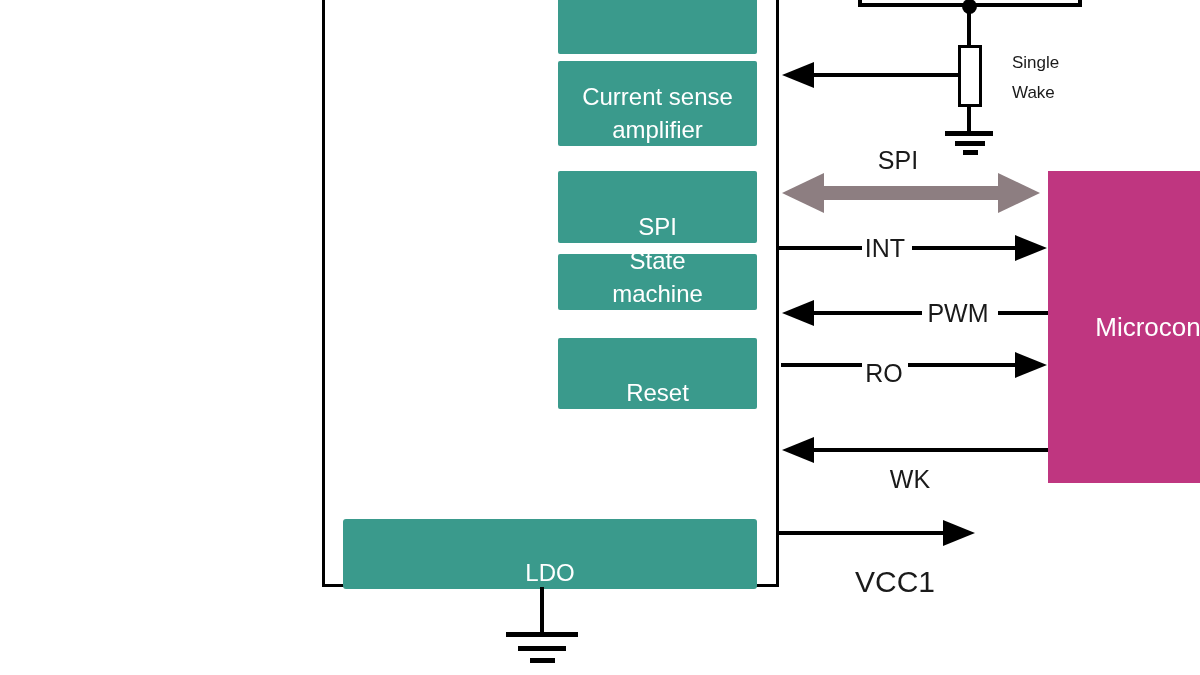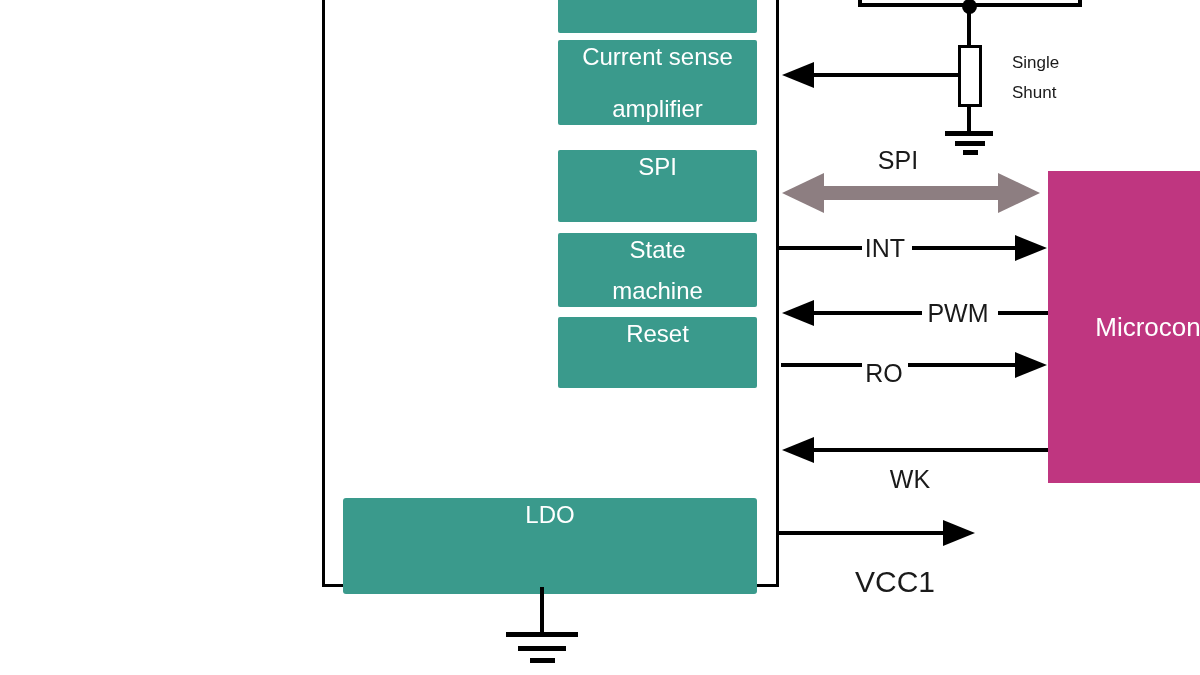--- a/index.html
+++ b/index.html
@@ -11,30 +11,30 @@
   .chip-outline{
     position:absolute;left:322px;top:-20px;width:457px;height:607px;
     border:3px solid #000;box-sizing:border-box;background:#fff;
   }
   .topbox{
     position:absolute;left:858px;top:-22px;width:224px;height:29px;
     border:4px solid #000;box-sizing:border-box;background:#fff;
   }
   .blk{
     position:absolute;background:#3A9A8C;color:#fff;border-radius:2px;
-    display:flex;flex-direction:column;align-items:center;justify-content:space-between;
-    font-size:24px;line-height:33px;text-align:center;
+    display:flex;flex-direction:column;align-items:center;justify-content:flex-end;
+    font-size:24px;line-height:33px;text-align:center;margin-top:21px;
   }
   .blk-top      {left:558px;top:-45px;width:199px;height:78px;}
   .blk-csa      {left:558px;top:40px;  width:199px;height:85px;}
   .blk-spi      {left:558px;top:150px; width:199px;height:72px;}
-  .blk-sm       {left:558px;top:233px; width:199px;height:74px;}
+  .blk-sm       {left:558px;top:233px; width:199px;height:56px;}
   .blk-reset    {left:558px;top:317px; width:199px;height:71px;}
   .blk-wake     {left:558px;top:400px; width:199px;height:89px;border-radius:10px;}
-  .blk-ldo      {left:343px;top:498px; width:414px;height:96px;border-radius:3px;}
+  .blk-ldo      {left:343px;top:498px; width:414px;height:70px;border-radius:3px;}
   .mcu{
     position:absolute;left:1048px;top:171px;width:265px;height:312px;
     background:#BF3680;color:#fff;display:flex;align-items:center;justify-content:center;
     font-size:26px;
   }
   
   .hline{position:absolute;height:4px;background:#000;}
   .vline{position:absolute;width:4px;background:#000;}
   .ah{position:absolute;width:0;height:0;}
   .ah-right{border-top:13px solid transparent;border-bottom:13px solid transparent;border-left:32px solid #000;}
@@ -98,21 +98,21 @@
   <div class="vline" style="left:967px;top:107px;height:26px;"></div>
 
   <div>
     <div class="gbar" style="left:945px;top:131px;width:48px;"></div>
     <div class="gbar" style="left:955px;top:141px;width:30px;"></div>
     <div class="gbar" style="left:963px;top:150px;width:15px;"></div>
   </div>
 
   <div class="annot" style="left:1012px;top:48px;">
     <div>Single</div>
-    <div>Shunt</div>
+    <div>Wake</div>
   </div>
 
   <div class="hline" style="left:806px;top:73px;width:152px;"></div>
   <div class="ah ah-left" style="left:782px;top:62px;"></div>
 
   <div class="spi-shaft"></div>
   <div class="spi-head-l"></div>
   <div class="spi-head-r"></div>
   <div class="siglabel" style="left:848px;top:146px;width:100px;">SPI</div>
 

